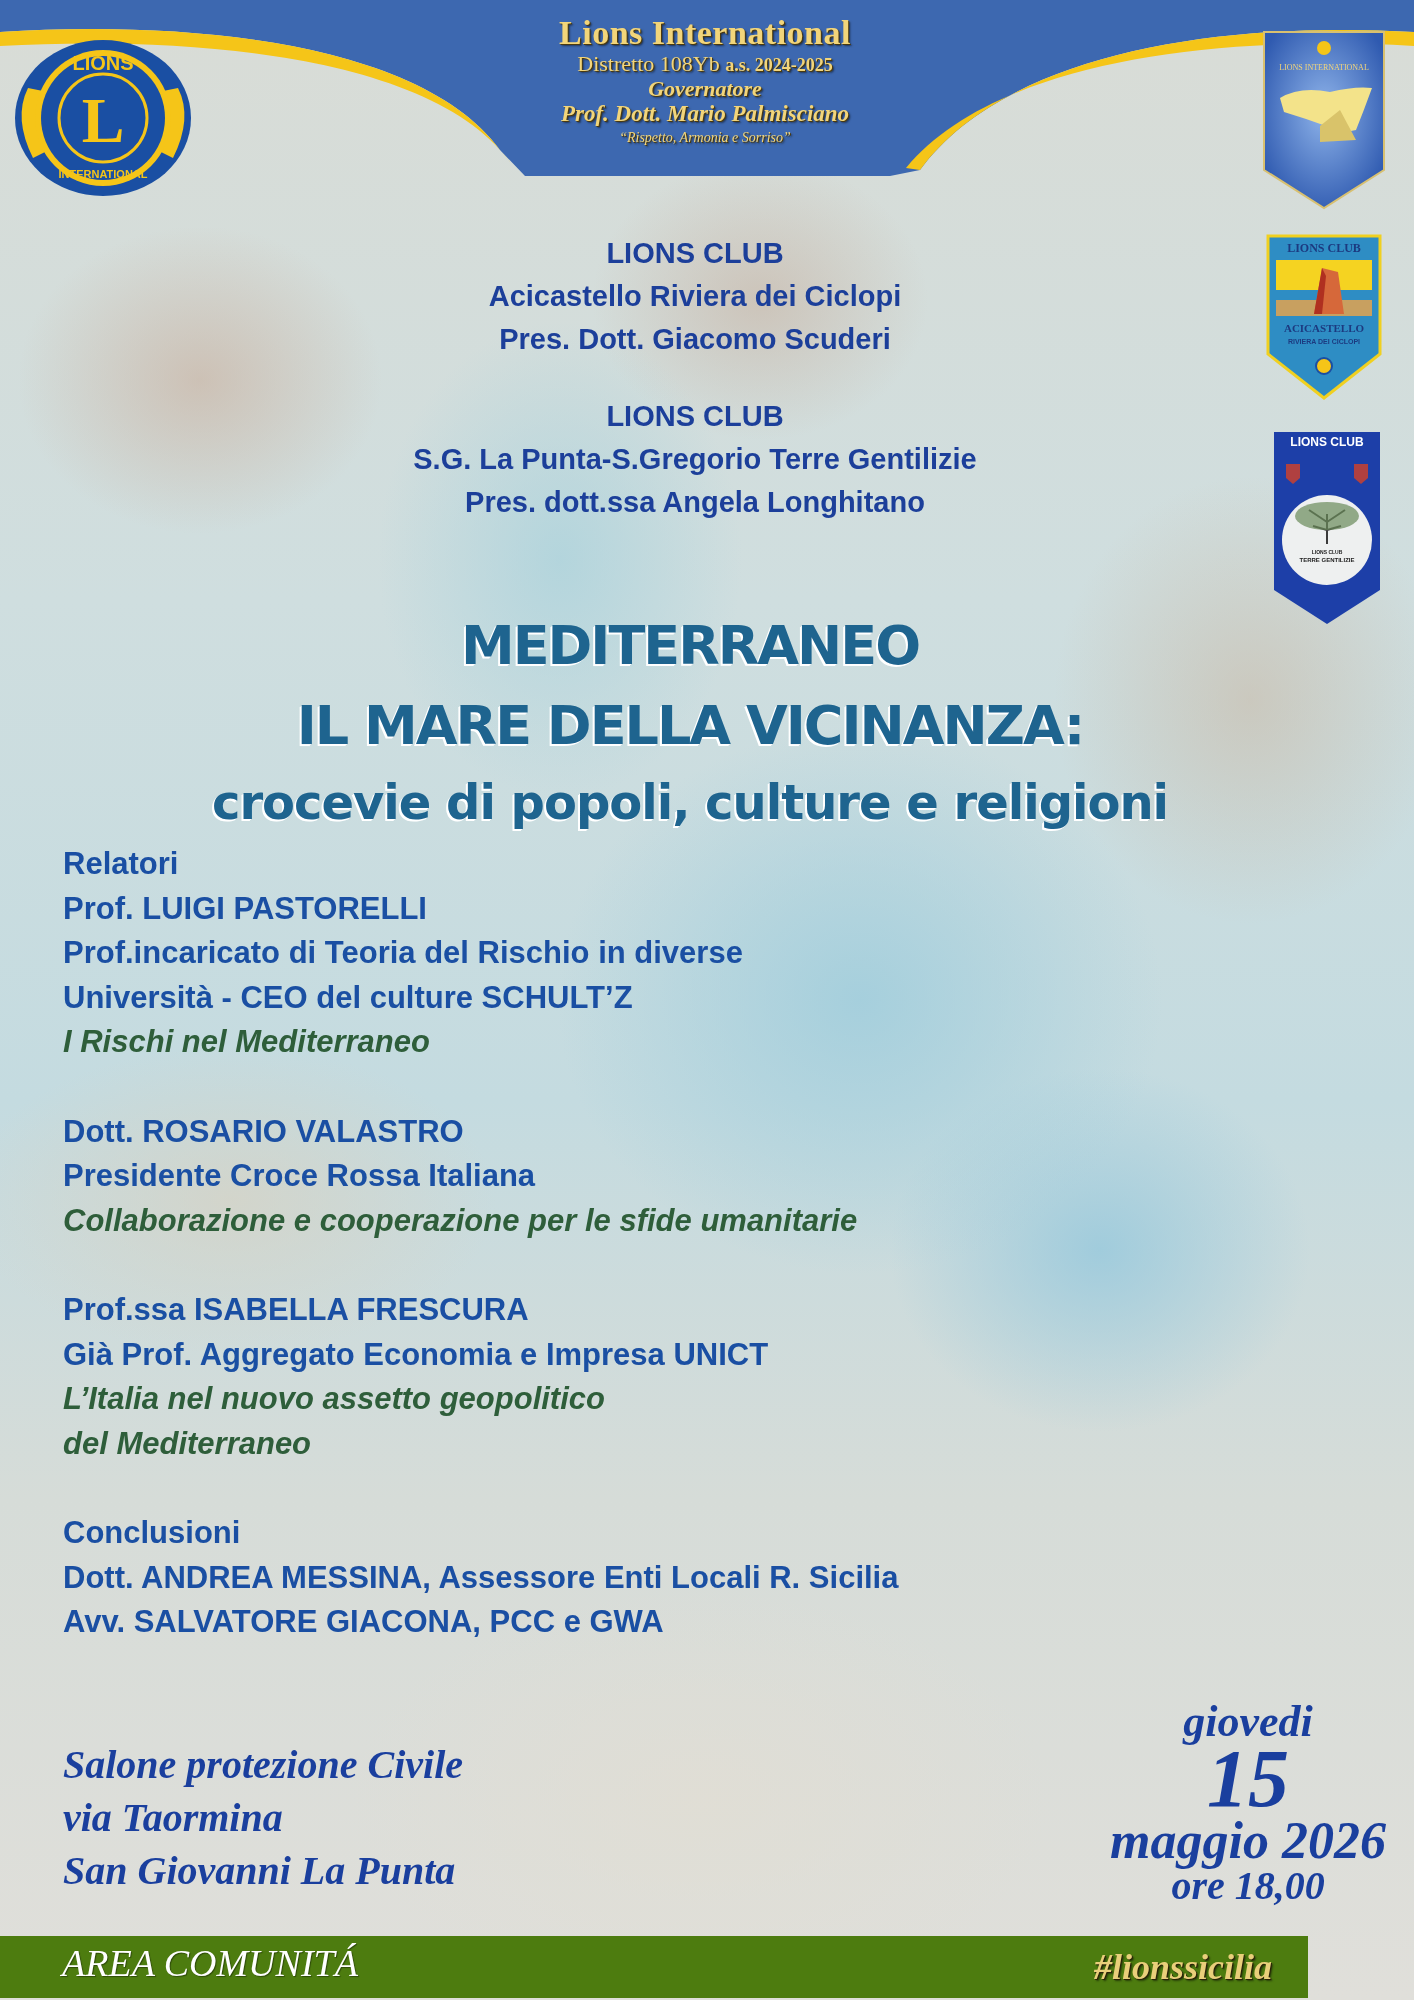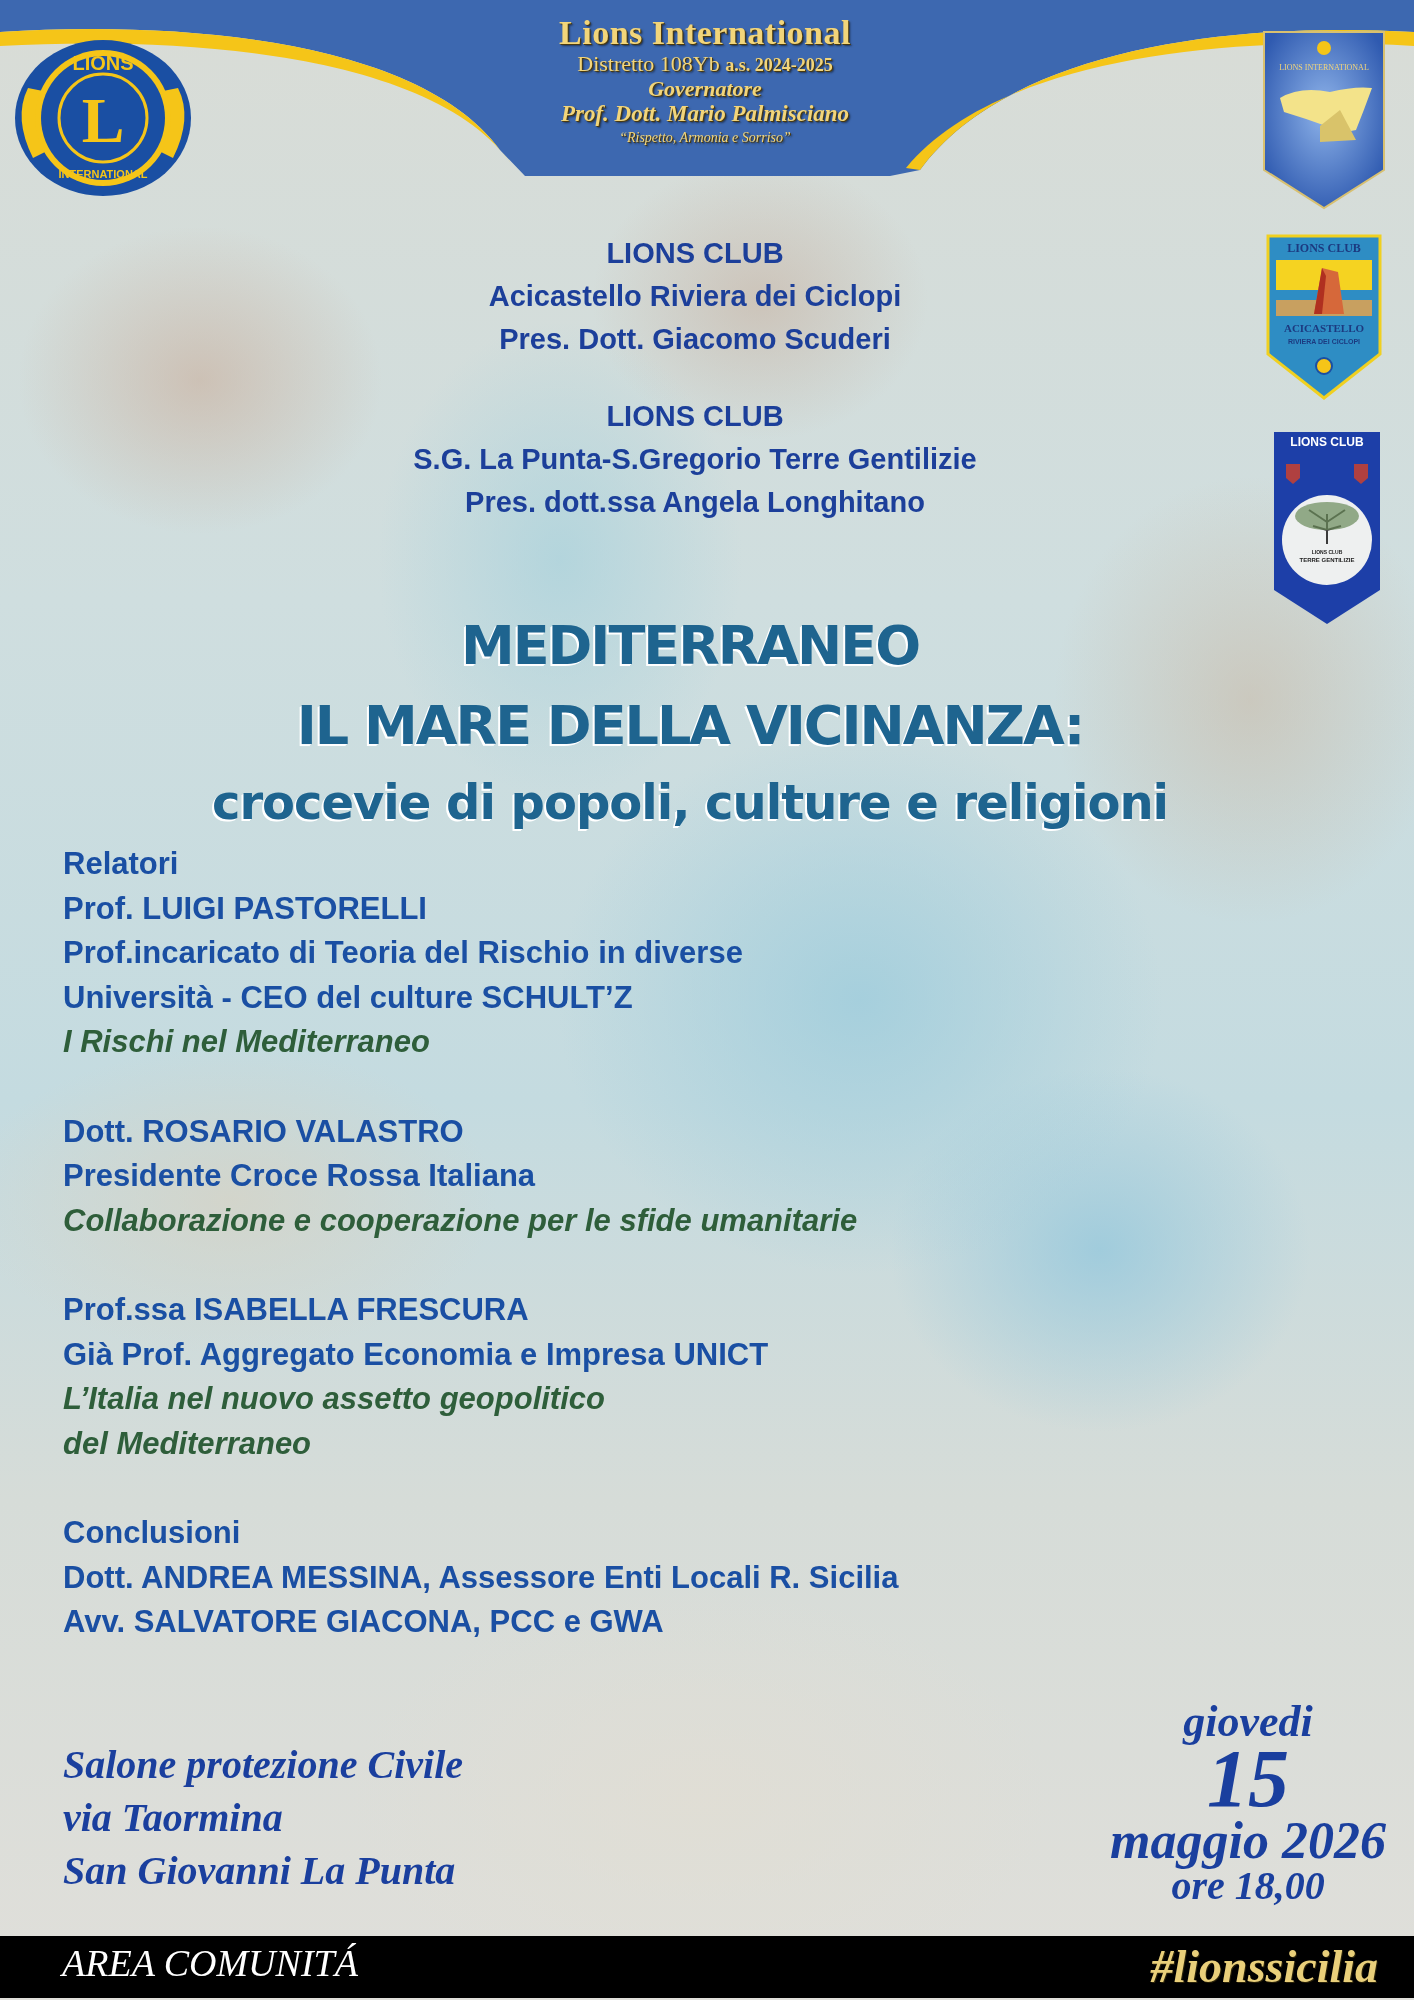--- a/index.html
+++ b/index.html
@@ -53,25 +53,25 @@
 
   .venue { position:absolute; left:63px; top:1738px; font-family:"Liberation Serif", serif;
     font-style:italic; font-weight:bold; color:#1a3f9e; font-size:40px; line-height:53px; }
   .date { position:absolute; right:28px; top:1700px; text-align:center; font-family:"Liberation Serif", serif;
     font-style:italic; font-weight:bold; color:#1a3f9e; }
   .d-day { font-size:44px; line-height:44px; }
   .d-num { font-size:82px; line-height:70px; }
   .d-month { font-size:52px; line-height:54px; }
   .d-time { font-size:40px; line-height:36px; }
 
-  .footer { position:absolute; left:0; top:1936px; width:1414px; height:62px; background:#000000; }
+  .footer { position:absolute; left:0; top:1936px; width:1308px; height:62px; background:#4d7c0f; }
   .f-left { position:absolute; left:62px; top:2px; font-family:"Liberation Serif", serif; font-style:italic;
     color:#ffffff; font-size:38px; line-height:50px; text-shadow:1px 1px 1px rgba(0,0,0,0.4); }
   .f-right { position:absolute; right:36px; top:6px; font-family:"Liberation Serif", serif; font-style:italic; font-weight:bold;
-    color:#e9cf7a; font-size:46px; line-height:50px; text-shadow:1px 1px 0 #2a2208, 2px 2px 2px rgba(0,0,0,0.5); }
+    color:#e9cf7a; font-size:36px; line-height:50px; text-shadow:1px 1px 0 #2a2208, 2px 2px 2px rgba(0,0,0,0.5); }
 </style>
 </head>
 <body>
 
 <div class="bg"></div>
 
 <svg class="header-arc" viewBox="0 0 1414 220" preserveAspectRatio="none">
   <path d="M0,0 H1414 V32 C1200,20 1000,60 920,170 L890,176 H525 L500,150 C420,40 180,20 0,32 Z" fill="#3d68b0"></path>
   <path d="M0,32 C180,20 420,40 500,150 L510,162 C430,52 180,36 0,46 Z" fill="#f5c518"></path>
   <path d="M1414,32 C1200,20 1000,60 920,170 L906,168 C990,66 1200,34 1414,46 Z" fill="#f5c518"></path>

